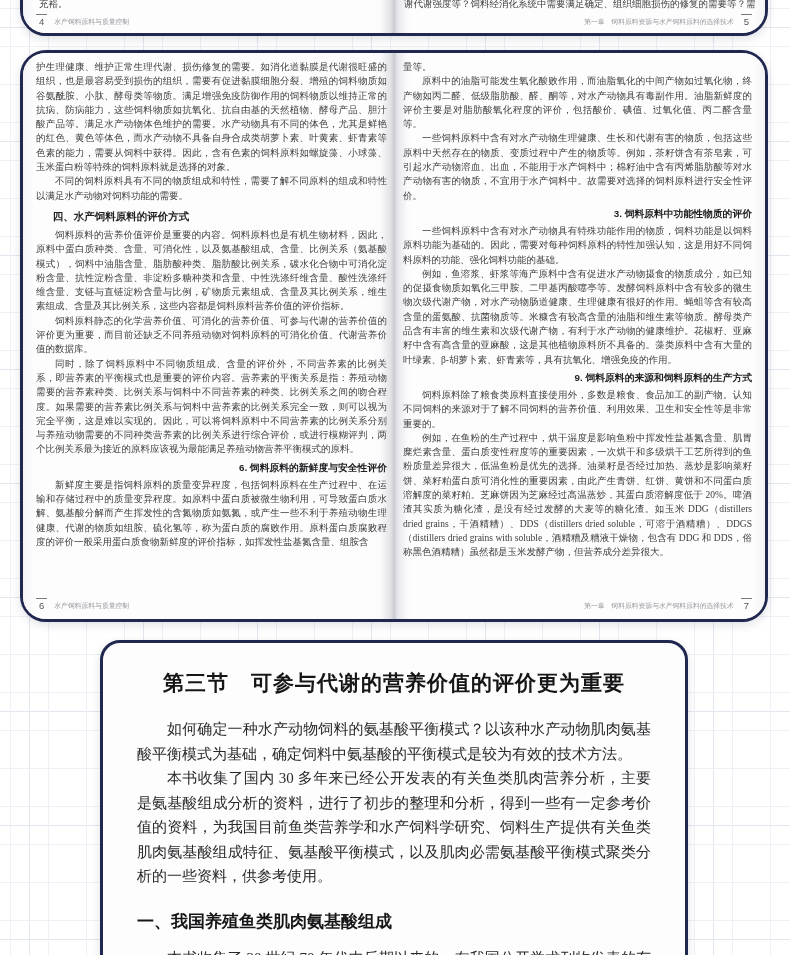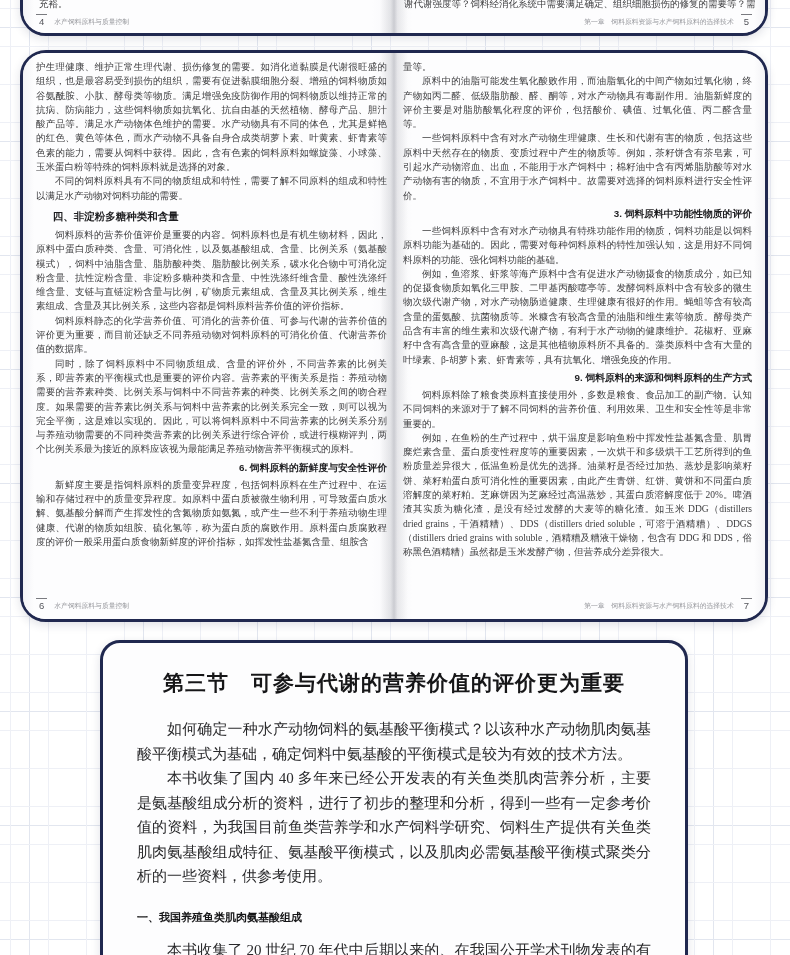--- a/index.html
+++ b/index.html
@@ -58,21 +58,21 @@
   .pfooter.fl{left:13px;}
   .pfooter.fr{right:13px;}
   .pnum{font-size:9.5px;color:#54555b;border-top:1px solid #7a7b80;padding:2px 3px 0 3px;line-height:1;}
   .top-card .pfooter{bottom:7px;}
 
   .bc-inner{padding:18px 34px 0 34px;}
   .bc-title{margin:8px 0 20px;text-align:center;font-weight:bold;font-size:21px;letter-spacing:1px;color:#161618;
             font-family:"Liberation Sans","DejaVu Sans",sans-serif;}
   .bc-p{margin:0;font-size:15px;line-height:24.5px;text-align:justify;color:#29292b;text-indent:2em;
         font-family:"Liberation Serif","DejaVu Serif",serif;}
-  .bc-sub{margin:21px 0 13px;font-weight:bold;font-size:11px;color:#161618;
+  .bc-sub{margin:21px 0 13px;font-weight:bold;font-size:17px;color:#161618;
           font-family:"Liberation Sans","DejaVu Sans",sans-serif;}
 </style>
 </head>
 <body>
 
 <div class="card top-card">
   <div class="spread">
     <div class="page pg-left">
       <div class="clip-line clip-left">充裕。</div>
       <div class="pfooter fl">
@@ -90,21 +90,21 @@
     <div class="gutter"></div>
   </div>
 </div>
 
 <div class="card main-card">
   <div class="spread">
     <div class="page pg-left">
       <div class="page-inner">
         <p class="bp">护生理健康、维护正常生理代谢、损伤修复的需要。如消化道黏膜是代谢很旺盛的组织，也是最容易受到损伤的组织，需要有促进黏膜细胞分裂、增殖的饲料物质如谷氨酰胺、小肽、酵母类等物质。满足增强免疫防御作用的饲料物质以维持正常的抗病、防病能力，这些饲料物质如抗氧化、抗自由基的天然植物、酵母产品、胆汁酸产品等。满足水产动物体色维护的需要。水产动物具有不同的体色，尤其是鲜艳的红色、黄色等体色，而水产动物不具备自身合成类胡萝卜素、叶黄素、虾青素等色素的能力，需要从饲料中获得。因此，含有色素的饲料原料如螺旋藻、小球藻、玉米蛋白粉等特殊的饲料原料就是选择的对象。</p>
         <p class="bp ind">不同的饲料原料具有不同的物质组成和特性，需要了解不同原料的组成和特性以满足水产动物对饲料功能的需要。</p>
-        <p class="hmaj">四、非淀粉多糖种类和含量</p>
+        <p class="hmaj">四、水产饲料原料的评价方式</p>
         <p class="bp ind">饲料原料的营养价值评价是重要的内容。饲料原料也是有机生物材料，因此，原料中蛋白质种类、含量、可消化性，以及氨基酸组成、含量、比例关系（氨基酸模式），饲料中油脂含量、脂肪酸种类、脂肪酸比例关系，碳水化合物中可消化淀粉含量、抗性淀粉含量、非淀粉多糖种类和含量、中性洗涤纤维含量、酸性洗涤纤维含量、支链与直链淀粉含量与比例，矿物质元素组成、含量及其比例关系，维生素组成、含量及其比例关系，这些内容都是饲料原料营养价值的评价指标。</p>
         <p class="bp ind">饲料原料静态的化学营养价值、可消化的营养价值、可参与代谢的营养价值的评价更为重要，而目前还缺乏不同养殖动物对饲料原料的可消化价值、代谢营养价值的数据库。</p>
         <p class="bp ind">同时，除了饲料原料中不同物质组成、含量的评价外，不同营养素的比例关系，即营养素的平衡模式也是重要的评价内容。营养素的平衡关系是指：养殖动物需要的营养素种类、比例关系与饲料中不同营养素的种类、比例关系之间的吻合程度。如果需要的营养素比例关系与饲料中营养素的比例关系完全一致，则可以视为完全平衡，这是难以实现的。因此，可以将饲料原料中不同营养素的比例关系分别与养殖动物需要的不同种类营养素的比例关系进行综合评价，或进行模糊评判，两个比例关系最为接近的原料应该视为最能满足养殖动物营养平衡模式的原料。</p>
         <p class="hmin">6. 饲料原料的新鲜度与安全性评价</p>
         <p class="bp ind">新鲜度主要是指饲料原料的质量变异程度，包括饲料原料在生产过程中、在运输和存储过程中的质量变异程度。如原料中蛋白质被微生物利用，可导致蛋白质水解、氨基酸分解而产生挥发性的含氮物质如氨氮，或产生一些不利于养殖动物生理健康、代谢的物质如组胺、硫化氢等，称为蛋白质的腐败作用。原料蛋白质腐败程度的评价一般采用蛋白质食物新鲜度的评价指标，如挥发性盐基氮含量、组胺含</p>
       </div>
       <div class="pfooter fl">
         <span class="pnum">6</span>
         <span>水产饲料原料与质量控制</span>
       </div>
@@ -127,17 +127,17 @@
       </div>
     </div>
     <div class="gutter"></div>
   </div>
 </div>
 
 <div class="card bottom-card">
   <div class="bc-inner">
     <h2 class="bc-title">第三节　可参与代谢的营养价值的评价更为重要</h2>
     <p class="bc-p">如何确定一种水产动物饲料的氨基酸平衡模式？以该种水产动物肌肉氨基酸平衡模式为基础，确定饲料中氨基酸的平衡模式是较为有效的技术方法。</p>
-    <p class="bc-p">本书收集了国内 40 多年来已经公开发表的有关鱼类肌肉营养分析，主要是氨基酸组成分析的资料，进行了初步的整理和分析，得到一些有一定参考价值的资料，为我国目前鱼类营养学和水产饲料学研究、饲料生产提供有关鱼类肌肉氨基酸组成特征、氨基酸平衡模式，以及肌肉必需氨基酸平衡模式聚类分析的一些资料，供参考使用。</p>
+    <p class="bc-p">本书收集了国内 30 多年来已经公开发表的有关鱼类肌肉营养分析，主要是氨基酸组成分析的资料，进行了初步的整理和分析，得到一些有一定参考价值的资料，为我国目前鱼类营养学和水产饲料学研究、饲料生产提供有关鱼类肌肉氨基酸组成特征、氨基酸平衡模式，以及肌肉必需氨基酸平衡模式聚类分析的一些资料，供参考使用。</p>
     <h3 class="bc-sub">一、我国养殖鱼类肌肉氨基酸组成</h3>
     <p class="bc-p">本书收集了 20 世纪 70 年代中后期以来的、在我国公开学术刊物发表的有关鱼类肌肉氨基酸组成的资料，进行整理，共收集了 130 个样本鱼类肌肉氨基酸组成的资料，结果见表 1-3。</p>
   </div>
 </div>
 
 </body></html>

